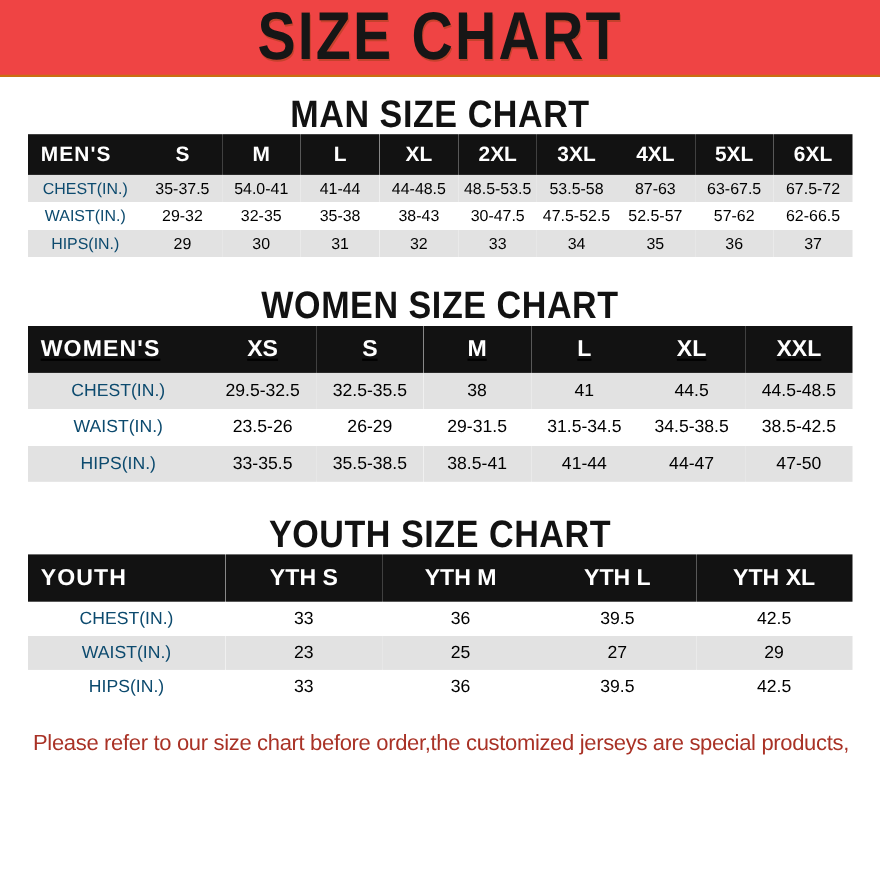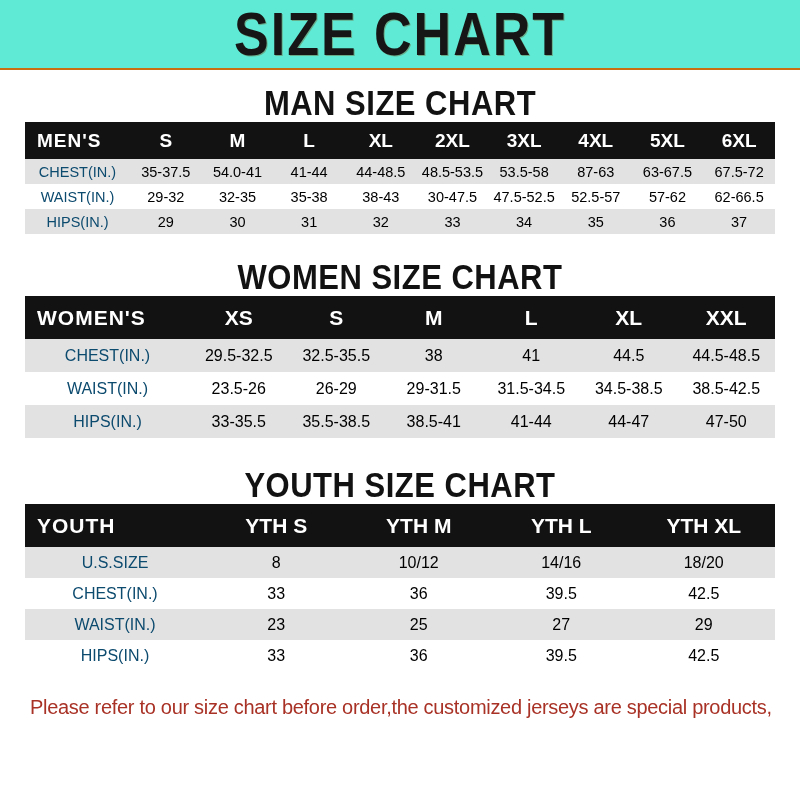--- a/index.html
+++ b/index.html
@@ -6,21 +6,21 @@
   html, body { width: 800px; background: #ffffff; }
   body {
     height: 800px;
     font-family: "Liberation Sans", sans-serif;
     overflow: hidden;
   }
 
   
   .banner {
     height: 70px;
-    background: #5eead4;
+    background: #ef4444;
     border-bottom: 2px solid #c9undefined;
     border-bottom: 2px solid #c96f12;
     display: flex;
     align-items: center;
     justify-content: center;
   }
   .banner-title {
     font-size: 52px;
     font-weight: bold;
     color: #161616;
@@ -74,21 +74,21 @@
   .men-table col.c-label { width: 14%; }
   .men-table tr.hdr-row { height: 37px; }
   .men-table tr.hdr-row th { font-size: 19px; }
   .men-table th.tbl-title { font-size: 25px; }
   .men-table tbody tr { height: 25px; }
   .men-table td { font-size: 14.5px; }
 
   
   .women-table { margin-top: 12px; width: 745px; }
   .women-table col.c-label { width: 22%; }
-  .women-table tr.hdr-row { height: 43px; }
+  .women-table tr.hdr-row { height: 43px; text-decoration: underline; }
   .women-table tr.hdr-row th { font-size: 21px; }
   .women-table th.tbl-title { font-size: 26px; }
   .women-table tbody tr { height: 33px; }
   .women-table td { font-size: 16px; }
 
   
   .youth-table { margin-top: 12px; width: 745px; }
   .youth-table col.c-label { width: 24%; }
   .youth-table tr.hdr-row { height: 43px; }
   .youth-table tr.hdr-row th { font-size: 21px; }
@@ -249,27 +249,20 @@
   <thead>
     <tr class="hdr-row">
       <th class="tbl-title">YOUTH</th>
       <th>YTH S</th>
       <th>YTH M</th>
       <th>YTH L</th>
       <th>YTH XL</th>
     </tr>
   </thead>
   <tbody>
-    <tr class="row-gray">
-      <td class="row-label">U.S.SIZE</td>
-      <td>8</td>
-      <td>10/12</td>
-      <td>14/16</td>
-      <td>18/20</td>
-    </tr>
     <tr class="row-white">
       <td class="row-label">CHEST(IN.)</td>
       <td>33</td>
       <td>36</td>
       <td>39.5</td>
       <td>42.5</td>
     </tr>
     <tr class="row-gray">
       <td class="row-label">WAIST(IN.)</td>
       <td>23</td>

